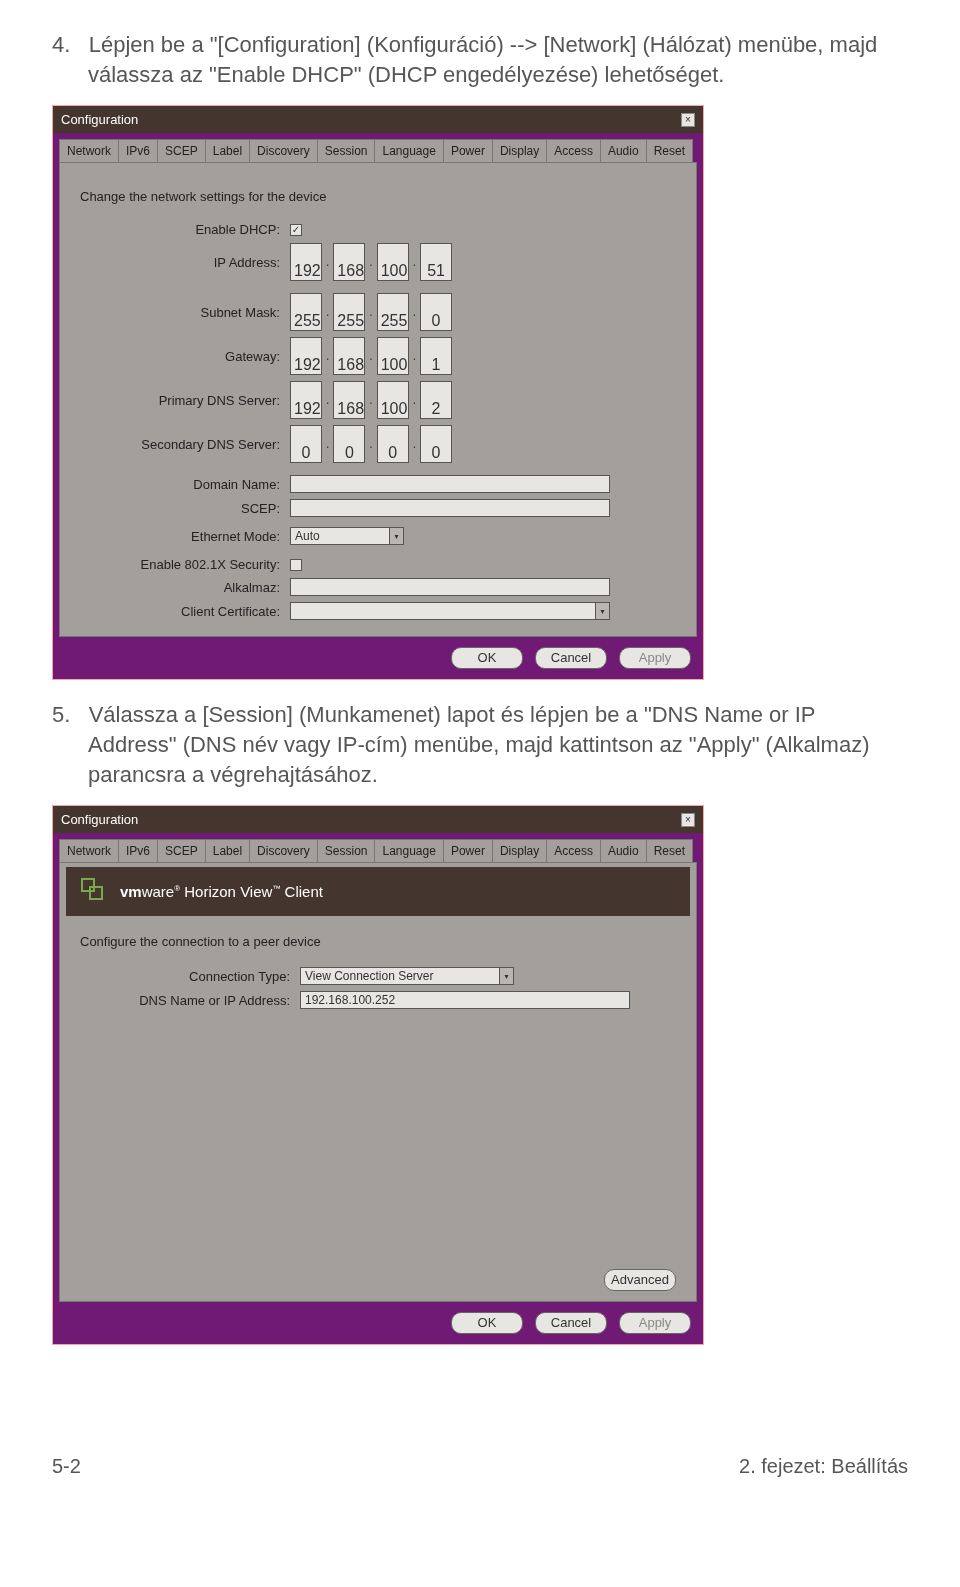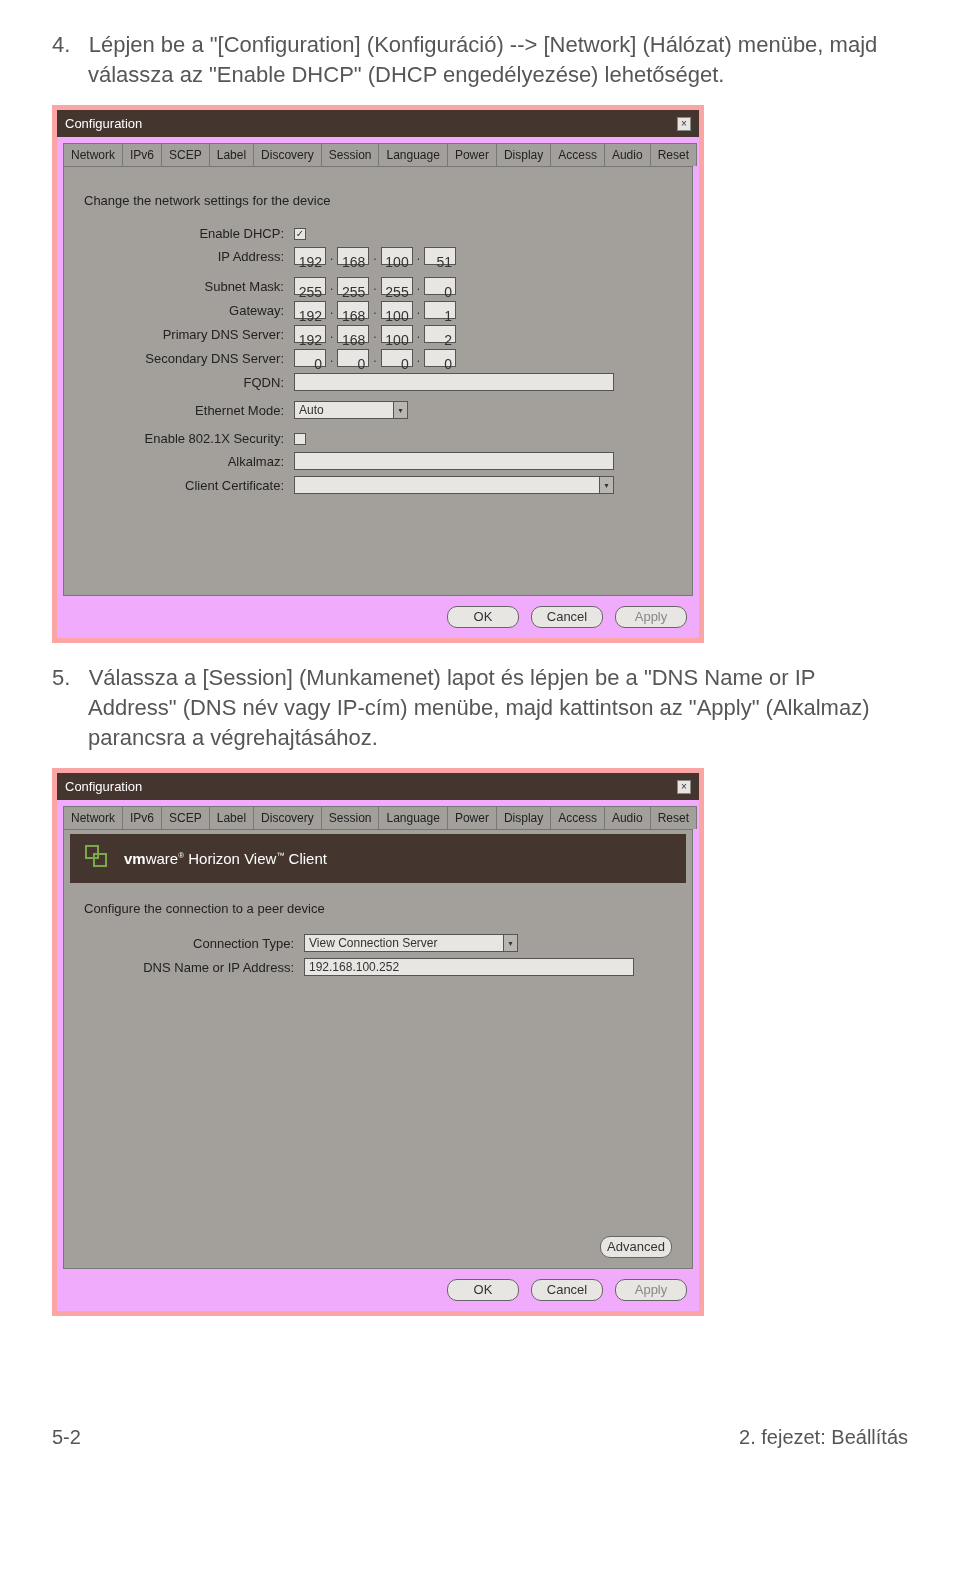--- a/index.html
+++ b/index.html
@@ -15,21 +15,21 @@
     font-size: 22px;
     color: #565656;
     line-height: 1.35;
     margin: 0 0 16px 0;
     padding-left: 36px;
     text-indent: -36px;
   }
   .dialog {
     width: 652px;
     margin: 0 0 20px 0;
-    border: 5px solid #fca5a5;
+    border: 1px solid #fca5a5;
   }
   .dialog-header {
     background: #44352f;
     color: #fff;
     font-size: 13px;
     padding: 6px 8px;
     display: flex;
     justify-content: space-between;
     align-items: center;
   }
@@ -38,21 +38,21 @@
     color: #333;
     border: 1px solid #888;
     width: 14px;
     height: 14px;
     font-size: 10px;
     line-height: 11px;
     text-align: center;
     cursor: pointer;
   }
   .dialog-body {
-    background: #f0abfc;
+    background: #701a75;
     padding: 6px 6px 10px 6px;
   }
   .tabs {
     display: flex;
     gap: 0;
     margin: 0 0 0 0;
   }
   .tab {
     background: #a3a09c;
     color: #222;
@@ -101,23 +101,23 @@
   .octets {
     display: flex;
     gap: 4px;
     align-items: center;
   }
   .octet {
     width: 32px;
     height: 18px;
     background: #e8e6e3;
     border: 1px solid #555;
-    font-size: 14px;
-    padding: 6px 3px;
-    text-align: right;
+    font-size: 16px;
+    padding: 18px 3px;
+    text-align: center;
   }
   .dot { font-size: 12px; }
   .text-input {
     height: 18px;
     background: #e8e6e3;
     border: 1px solid #555;
     font-size: 12px;
     padding: 1px 4px;
   }
   .text-input.wide { width: 320px; }
@@ -277,23 +277,27 @@
           <div class="octet">0</div>
             <span class="dot">.</span>
           <div class="octet">0</div>
             <span class="dot">.</span>
           <div class="octet">0</div>
             <span class="dot">.</span>
           <div class="octet">0</div>
         </div>
       </div>
 
-
-      <div class="form-row">
-        <div class="form-label">FQDN:</div>
+      <div class="form-row" style="margin-top:12px;">
+        <div class="form-label">Domain Name:</div>
+        <div class="text-input wide"></div>
+      </div>
+
+      <div class="form-row">
+        <div class="form-label">SCEP:</div>
         <div class="text-input wide"></div>
       </div>
 
       <div class="form-row" style="margin-top:10px;">
         <div class="form-label">Ethernet Mode:</div>
         <div class="select-wrap">
           <div class="text-input med">Auto</div>
           <div class="select-arrow">▾</div>
         </div>
       </div>

